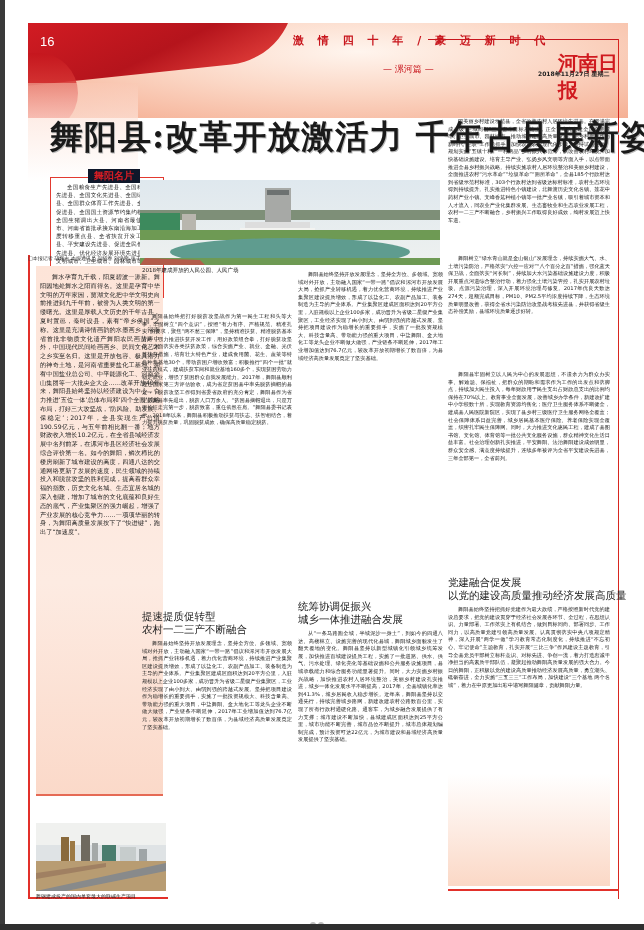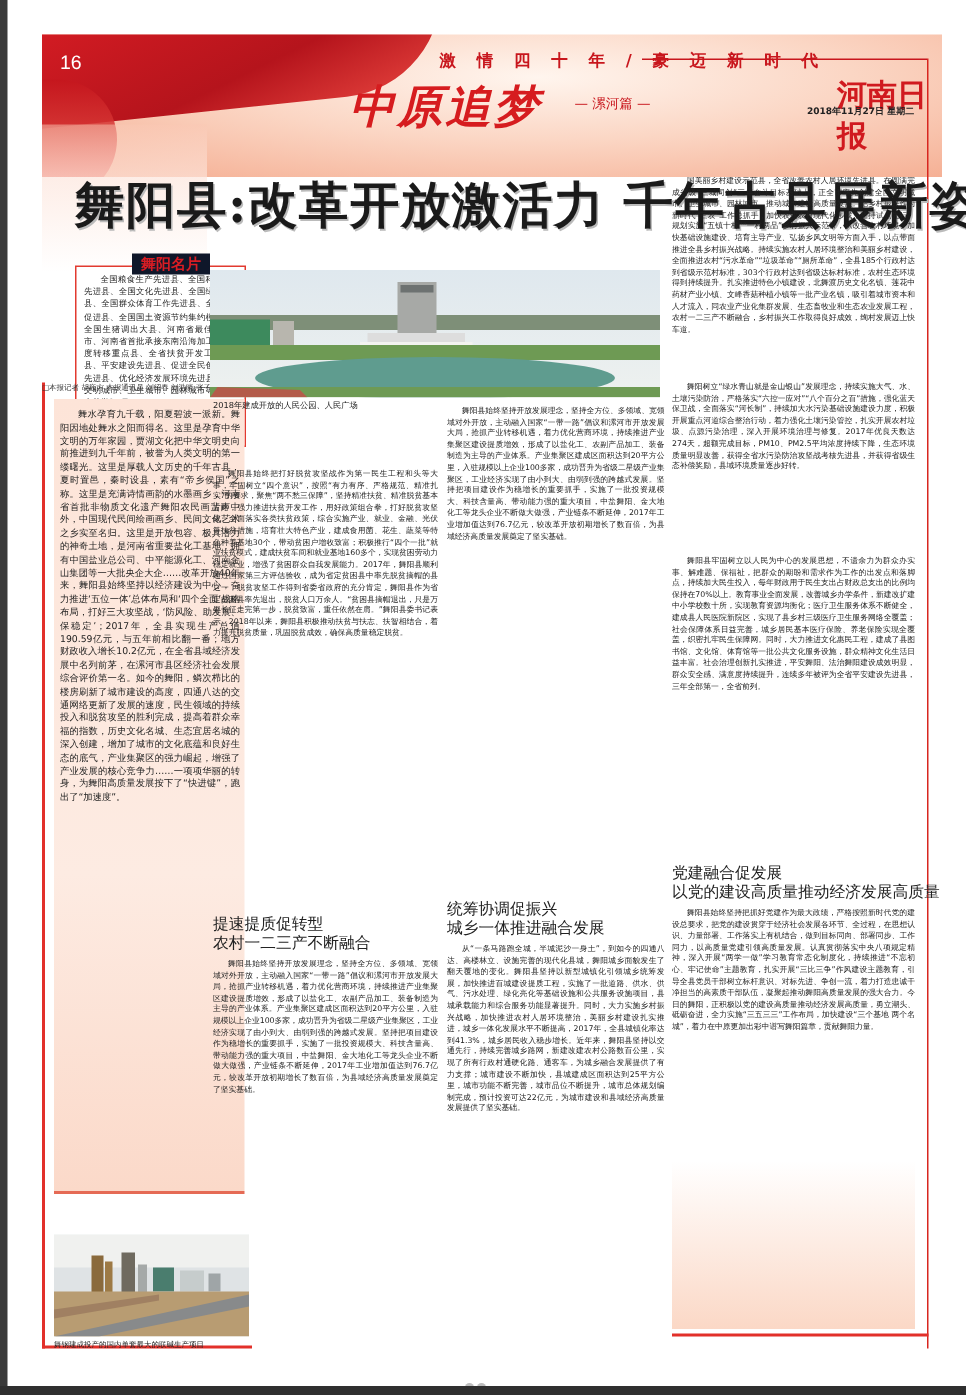--- a/index.html
+++ b/index.html
@@ -53,21 +53,20 @@
 <div class="left-bar"></div>
 
 <div class="page">
 
   <div class="banner">
     <div class="ribbon"></div>
     <div class="ribbon2"></div>
     <div class="page-num">16</div>
     <div class="slogan">激 情 四 十 年 / 豪 迈 新 时 代</div>
     <div class="slogan-line"></div>
-    <div class="column-title">中原追梦</div>
     <div class="column-sub">— 漯河篇 —</div>
     <div class="paper-name">河南日报</div>
     <div class="paper-date">2018年11月27日 星期二</div>
   </div>
 
   <div class="frame-right"></div>
 
   <div class="left-bg"></div>
 
   <div class="headline">舞阳县:改革开放激活力  千年古县展新姿</div>

